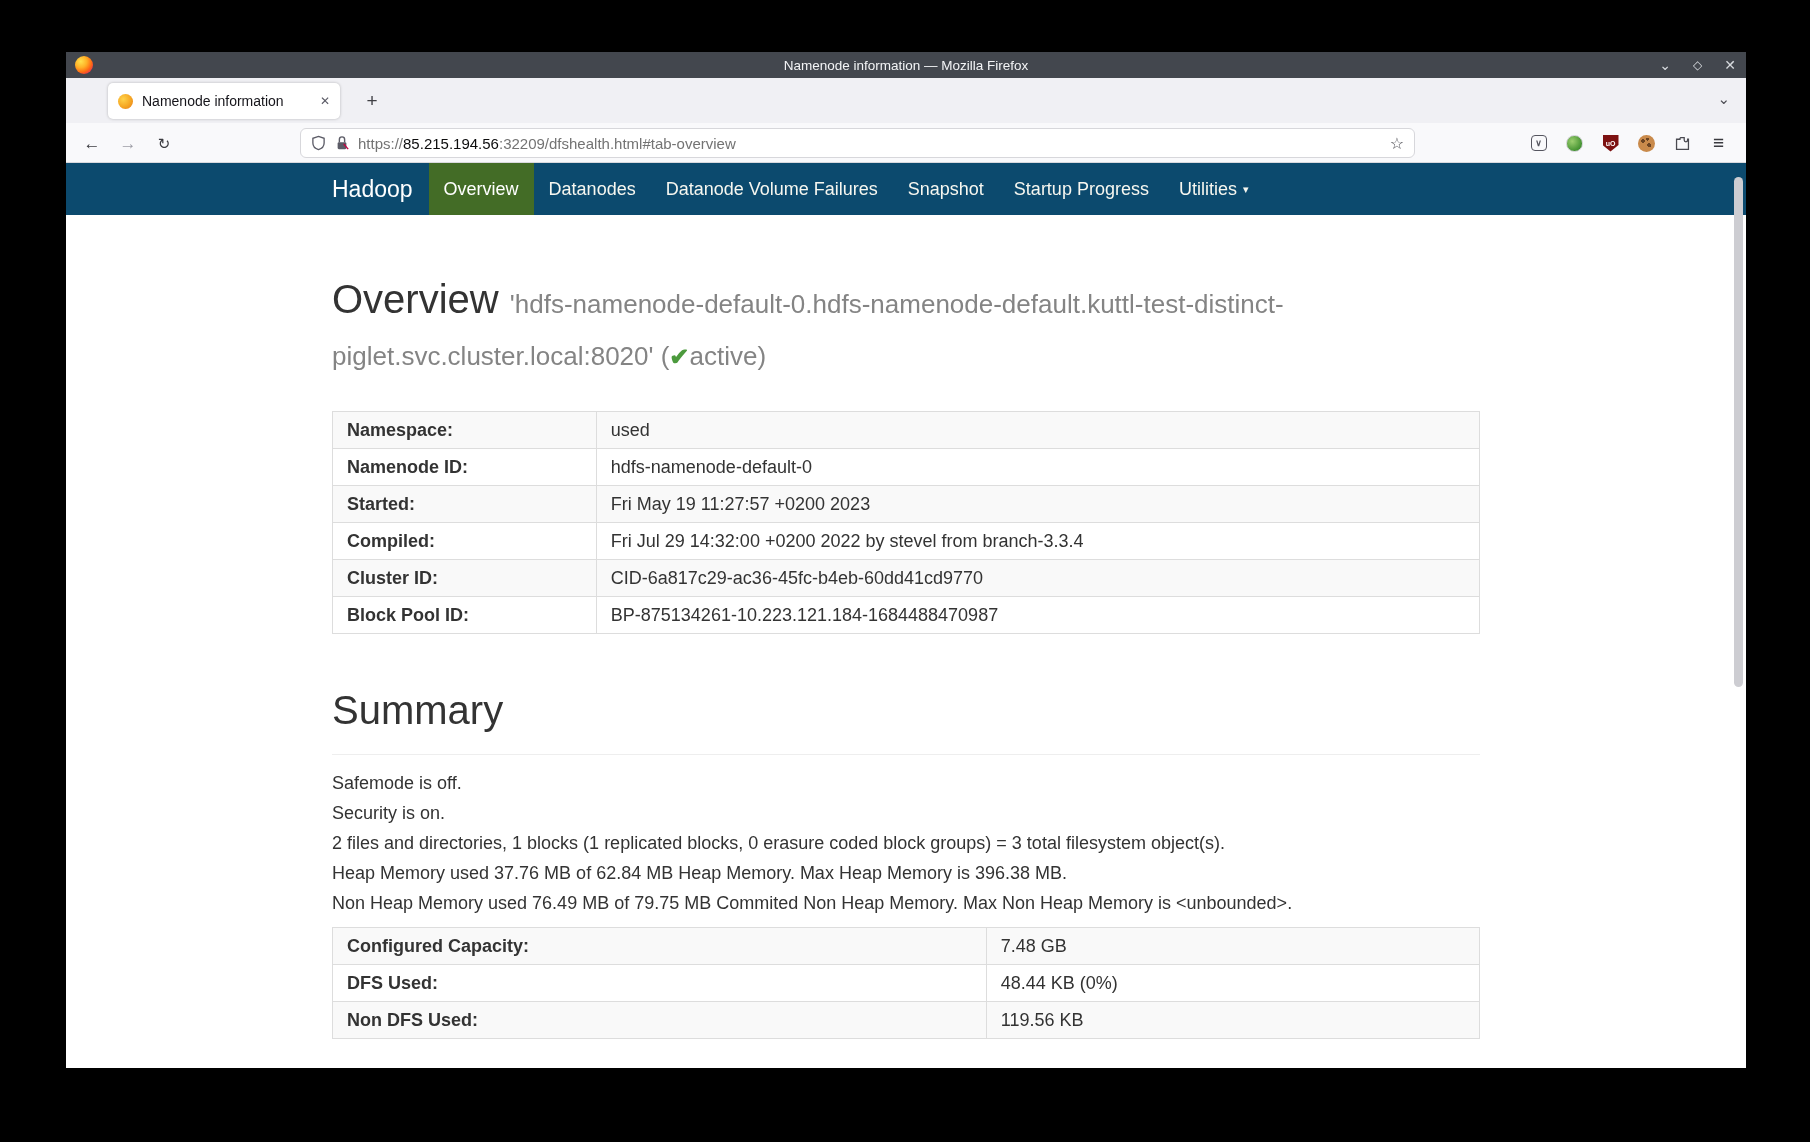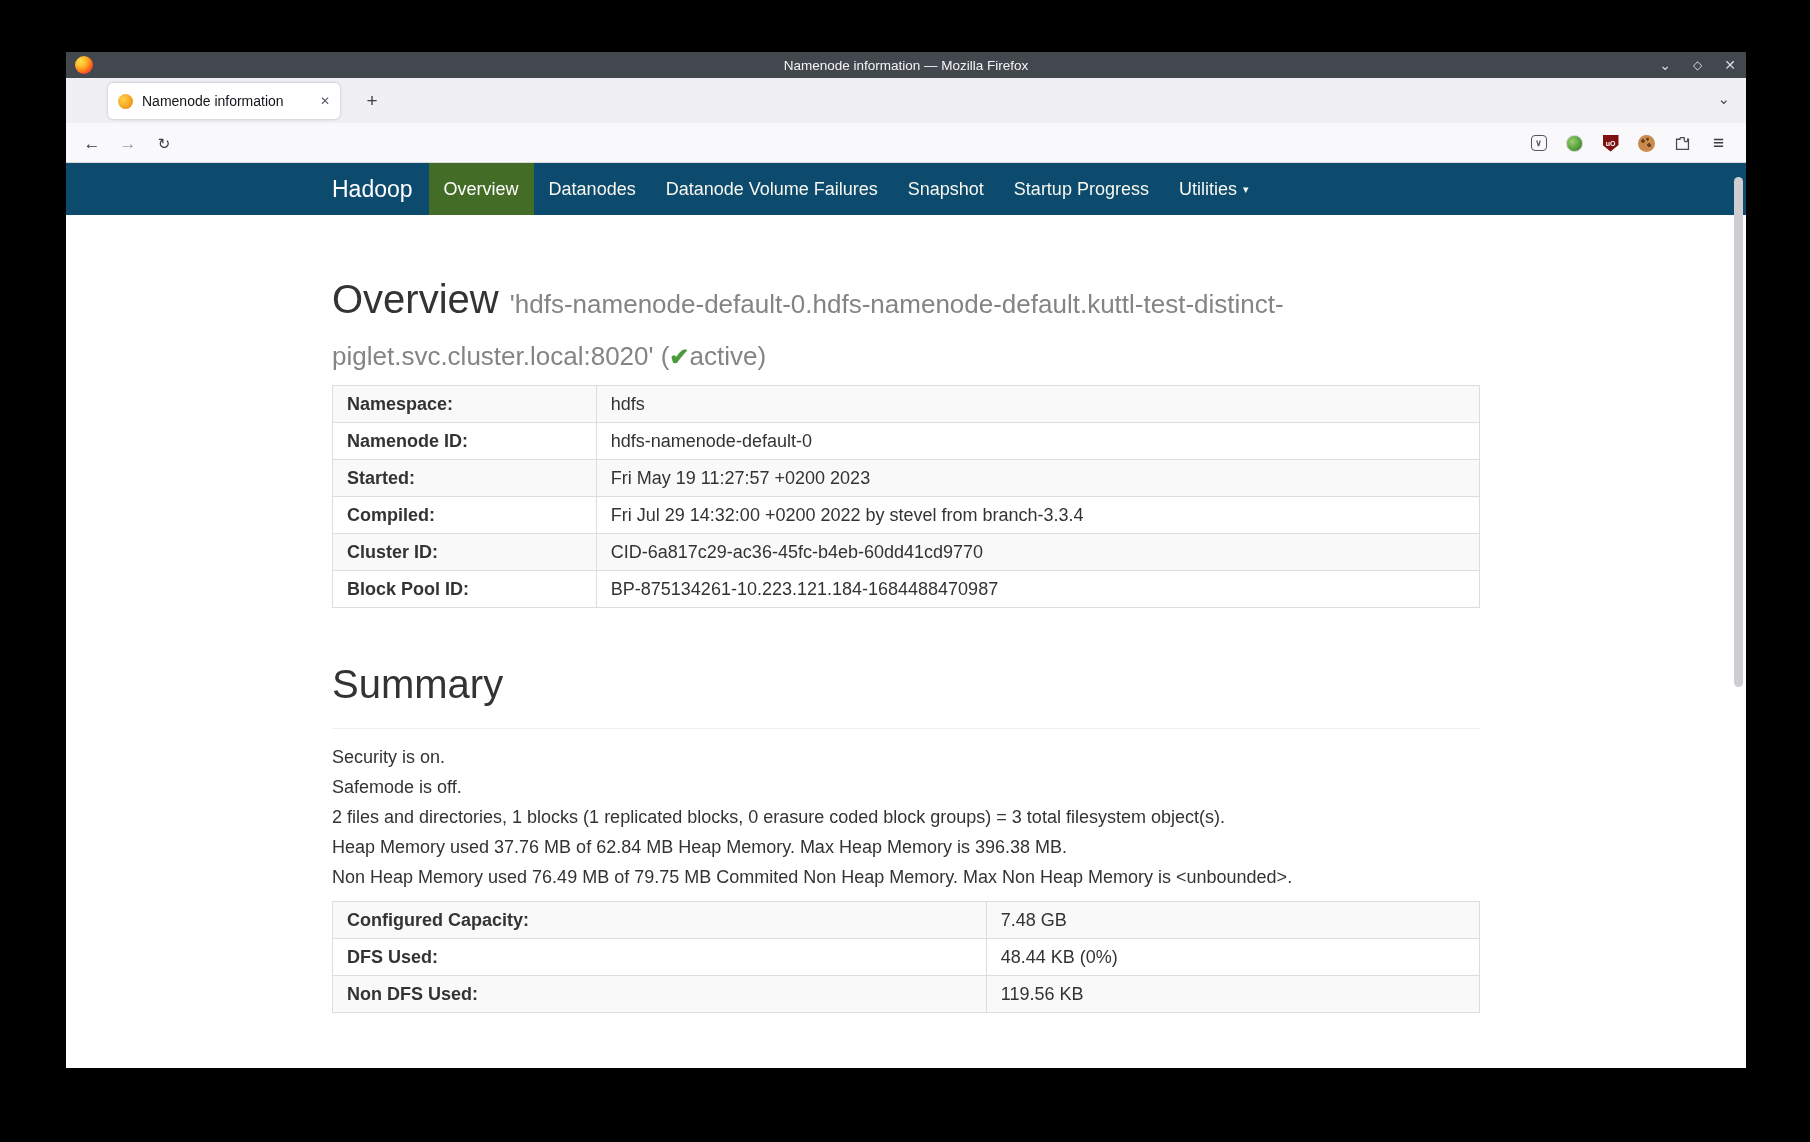--- a/index.html
+++ b/index.html
@@ -63,21 +63,21 @@
 
   h1 { font-size:40px; font-weight:400; color:#333; line-height:52px; }
   .page-h1 { margin-top:58px; }
   h1 .small { font-size:26px; color:#848484; line-height:36px; }
   .check { color:#4c9a3d; font-weight:bold; font-size:24px; }
 
   table { border-collapse:collapse; width:100%; font-size:18px; color:#333; }
   td, th { border:1px solid #ddd; padding:9px 14px; text-align:left; vertical-align:middle; line-height:18px; }
   th { font-weight:bold; }
   tbody tr:nth-child(odd) { background:#f9f9f9; }
-  .info-table { margin-top:8px; }
+  .info-table { margin-top:34px; }
   .info-table th { width:23%; }
   .cap-table { margin-top:13px; }
   .cap-table th { width:57%; }
 
   .summary-h1 { margin-top:50px; }
   hr { border:none; border-top:1px solid #eee; margin:18px 0; }
   .summary-text p { font-size:18px; line-height:21px; margin:0 0 9px; color:#333; }
 
   .scroll-thumb { position:absolute; right:3px; top:14px; width:9px; height:510px; border-radius:5px; background:#cdcdd2; }
 
@@ -106,20 +106,36 @@
     </div>
     <div class="newtab-btn">+</div>
     <div class="tabs-overflow">⌄</div>
   </div>
 
   <div class="toolbar">
     <div class="nav-btn btn-back">←</div>
     <div class="nav-btn btn-forward">→</div>
     <div class="nav-btn btn-reload">↻</div>
 
+    <div class="urlbar">
+      <span class="icon">
+        <svg width="15" height="16" viewBox="0 0 16 16">
+            <path d="M8 1 L14 3 V8 C14 11.5 11.5 14 8 15 C4.5 14 2 11.5 2 8 V3 Z" fill="none" stroke="#5b5b66" stroke-width="1.4"></path>
+          </svg>
+      </span>
+      <span class="icon">
+        <svg width="14" height="16" viewBox="0 0 16 18">
+            <rect x="3" y="8" width="10" height="8" rx="1.5" fill="#5b5b66"></rect>
+            <path d="M5 8 V5 a3 3 0 0 1 6 0 V8" fill="none" stroke="#5b5b66" stroke-width="1.6"></path>
+            <path d="M10 10 L15 16" stroke="#c50042" stroke-width="1.6"></path>
+          </svg>
+      </span>
+      <span class="url-text"><span>https://</span><span class="domain">85.215.194.56</span><span>:32209/dfshealth.html#tab-overview</span></span>
+      <span class="url-star">☆</span>
+    </div>
 
     <div class="ext-row">
       <span class="ext">
           <span class="pocket-box">∨</span>
         </span>
       <span class="ext">
           <span class="ext-green"></span>
         </span>
       <span class="ext">
           <span class="ublock">uO</span>
@@ -158,21 +174,21 @@
         <span class="small">
           <span>'hdfs-namenode-default-0.hdfs-namenode-default.kuttl-test-distinct-</span><br>
           <span>piglet.svc.cluster.local:8020' (</span><span class="check">✔</span><span>active)</span>
         </span>
       </h1>
 
       <table class="info-table">
         <tbody>
             <tr>
               <th>Namespace:</th>
-              <td>hdfs</td>
+              <td>used</td>
             </tr>
             <tr>
               <th>Namenode ID:</th>
               <td>hdfs-namenode-default-0</td>
             </tr>
             <tr>
               <th>Started:</th>
               <td>Fri May 19 11:27:57 +0200 2023</td>
             </tr>
             <tr>
@@ -187,22 +203,22 @@
               <th>Block Pool ID:</th>
               <td>BP-875134261-10.223.121.184-1684488470987</td>
             </tr>
           </tbody>
       </table>
 
       <h1 class="summary-h1">Summary</h1>
       <hr>
 
       <div class="summary-text">
+          <p>Safemode is off.</p>
           <p>Security is on.</p>
-          <p>Safemode is off.</p>
           <p>2 files and directories, 1 blocks (1 replicated blocks, 0 erasure coded block groups) = 3 total filesystem object(s).</p>
           <p>Heap Memory used 37.76 MB of 62.84 MB Heap Memory. Max Heap Memory is 396.38 MB.</p>
           <p>Non Heap Memory used 76.49 MB of 79.75 MB Commited Non Heap Memory. Max Non Heap Memory is &lt;unbounded&gt;.</p>
         </div>
 
       <table class="cap-table">
         <tbody>
             <tr>
               <th>Configured Capacity:</th>
               <td>7.48 GB</td>

